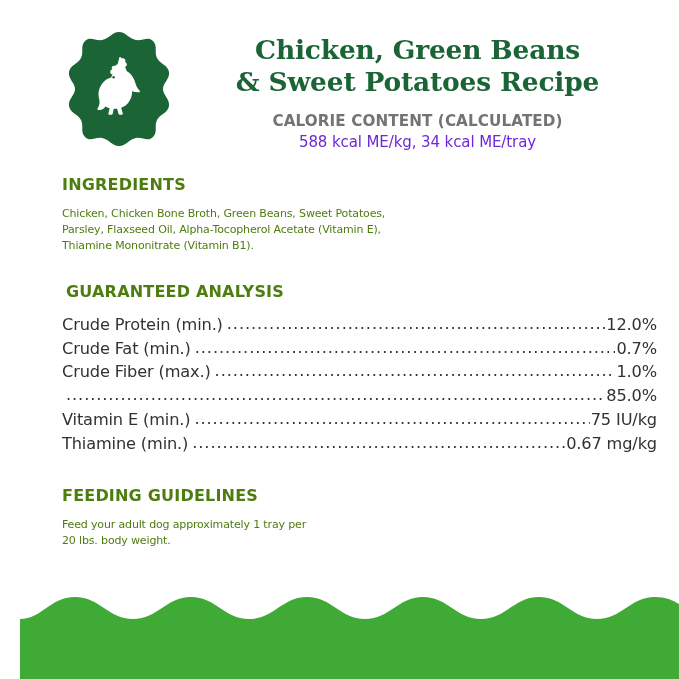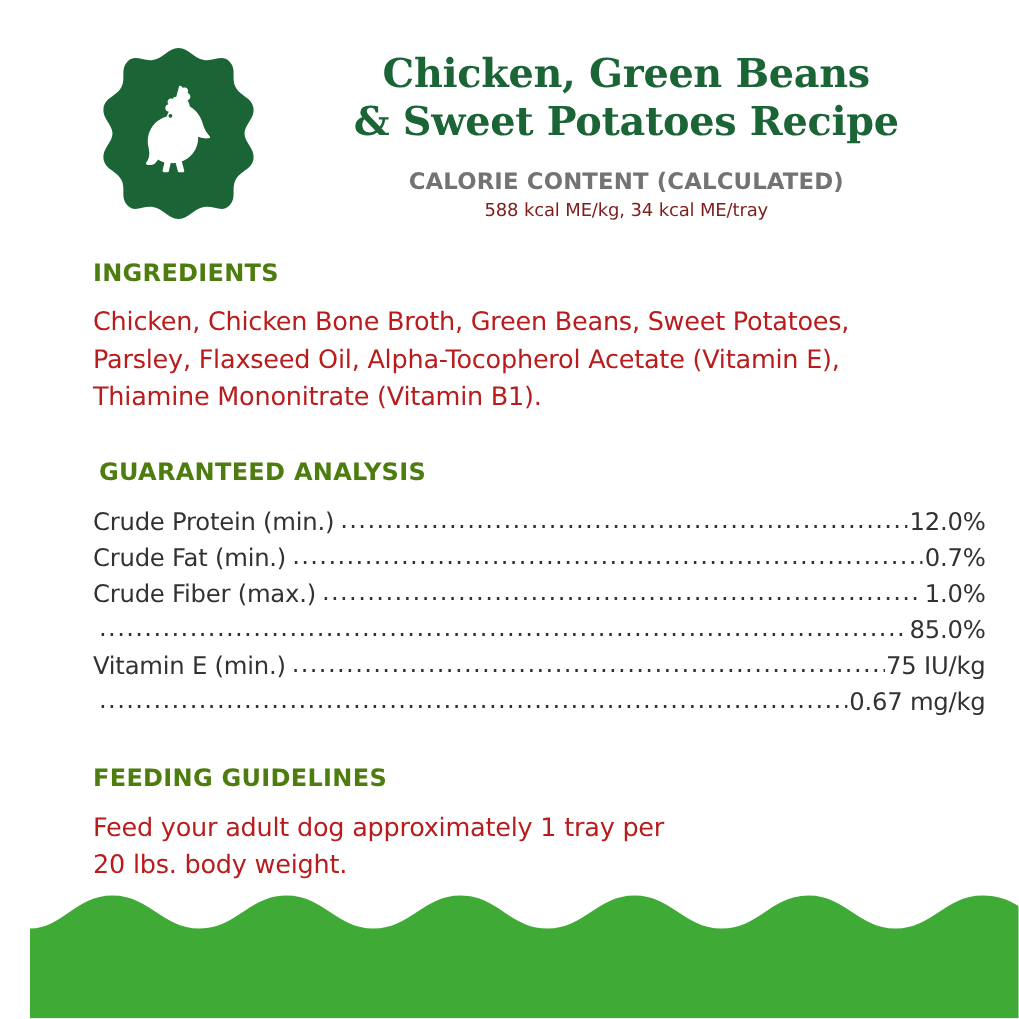--- a/index.html
+++ b/index.html
@@ -62,45 +62,45 @@
   .calorie-heading {
     margin-top: 13px;
     color: #737373;
     font-weight: 700;
     font-size: 15.2px;
     letter-spacing: 0.1px;
   }
 
   .calorie-value {
     margin-top: 3px;
-    color: #7f1d1d;
-    font-size: 12px;
+    color: #6d28d9;
+    font-size: 15px;
     letter-spacing: -0.1px;
   }
 
   
   .content {
     padding: 0 42px;
     margin-top: 24px;
   }
 
   .section-heading {
     color: #4d7c0f;
     font-weight: 700;
     font-size: 16px;
     letter-spacing: 0.2px;
     margin: 0 0 12px 0;
   }
 
   .section-heading.indented { padding-left: 4px; }
 
   .body-text {
-    font-size: 17px;
+    font-size: 11px;
     line-height: 1.46;
-    color: #b91c1c;
+    color: #4d7c0f;
     margin: 0;
     letter-spacing: -0.15px;
     white-space: pre-line;
   }
 
   .ga-section { margin-top: 28px; }
 
   .ga-list {
     margin: 0;
     padding: 0;
@@ -260,20 +260,21 @@
           <li class="ga-row">
             <span class="ga-dots">.................................................................................................</span>
             <span class="ga-value">85.0%</span>
           </li>
           <li class="ga-row">
             <span class="ga-label">Vitamin E (min.)</span>
             <span class="ga-dots">.................................................................................................</span>
             <span class="ga-value">75 IU/kg</span>
           </li>
           <li class="ga-row">
+            <span class="ga-label">Thiamine (min.)</span>
             <span class="ga-dots">.................................................................................................</span>
             <span class="ga-value">0.67 mg/kg</span>
           </li>
         </ul>
     </section>
 
     <section class="feeding-section">
       <h2 class="section-heading">FEEDING GUIDELINES</h2>
       <p class="body-text">Feed your adult dog approximately 1 tray per
 20 lbs. body weight.</p>

